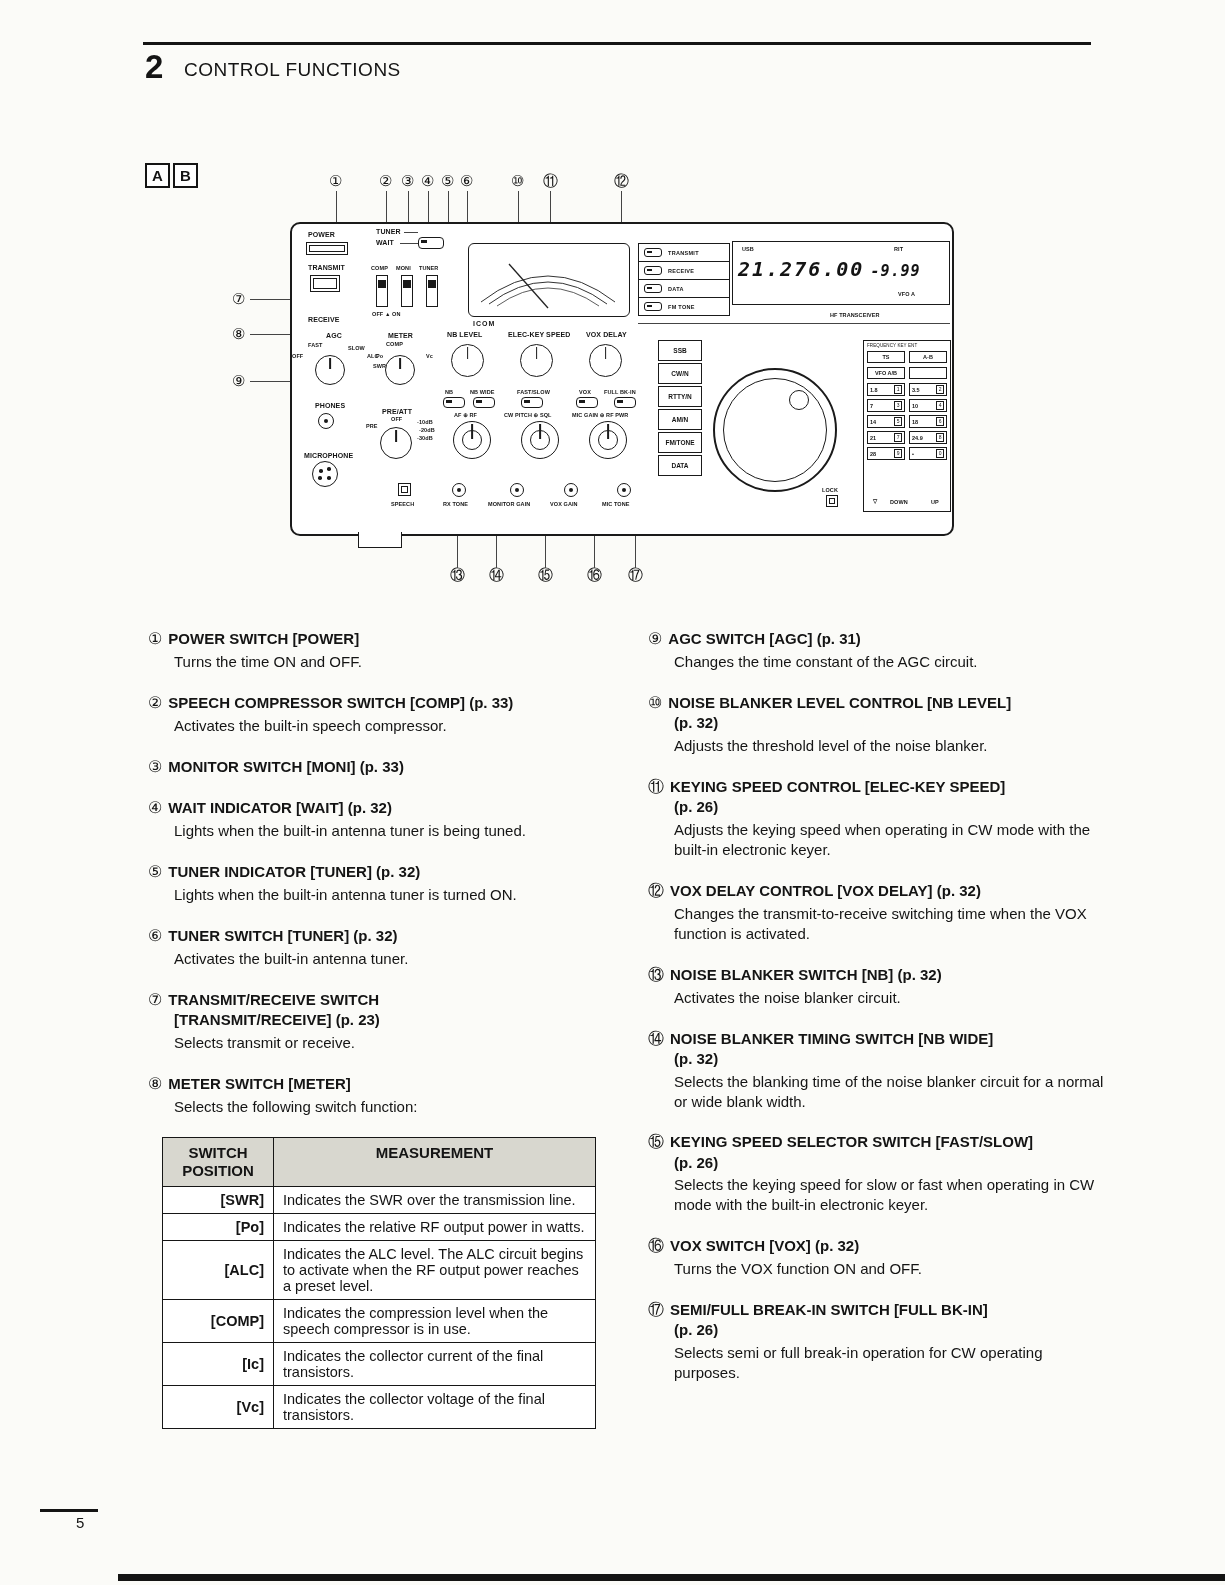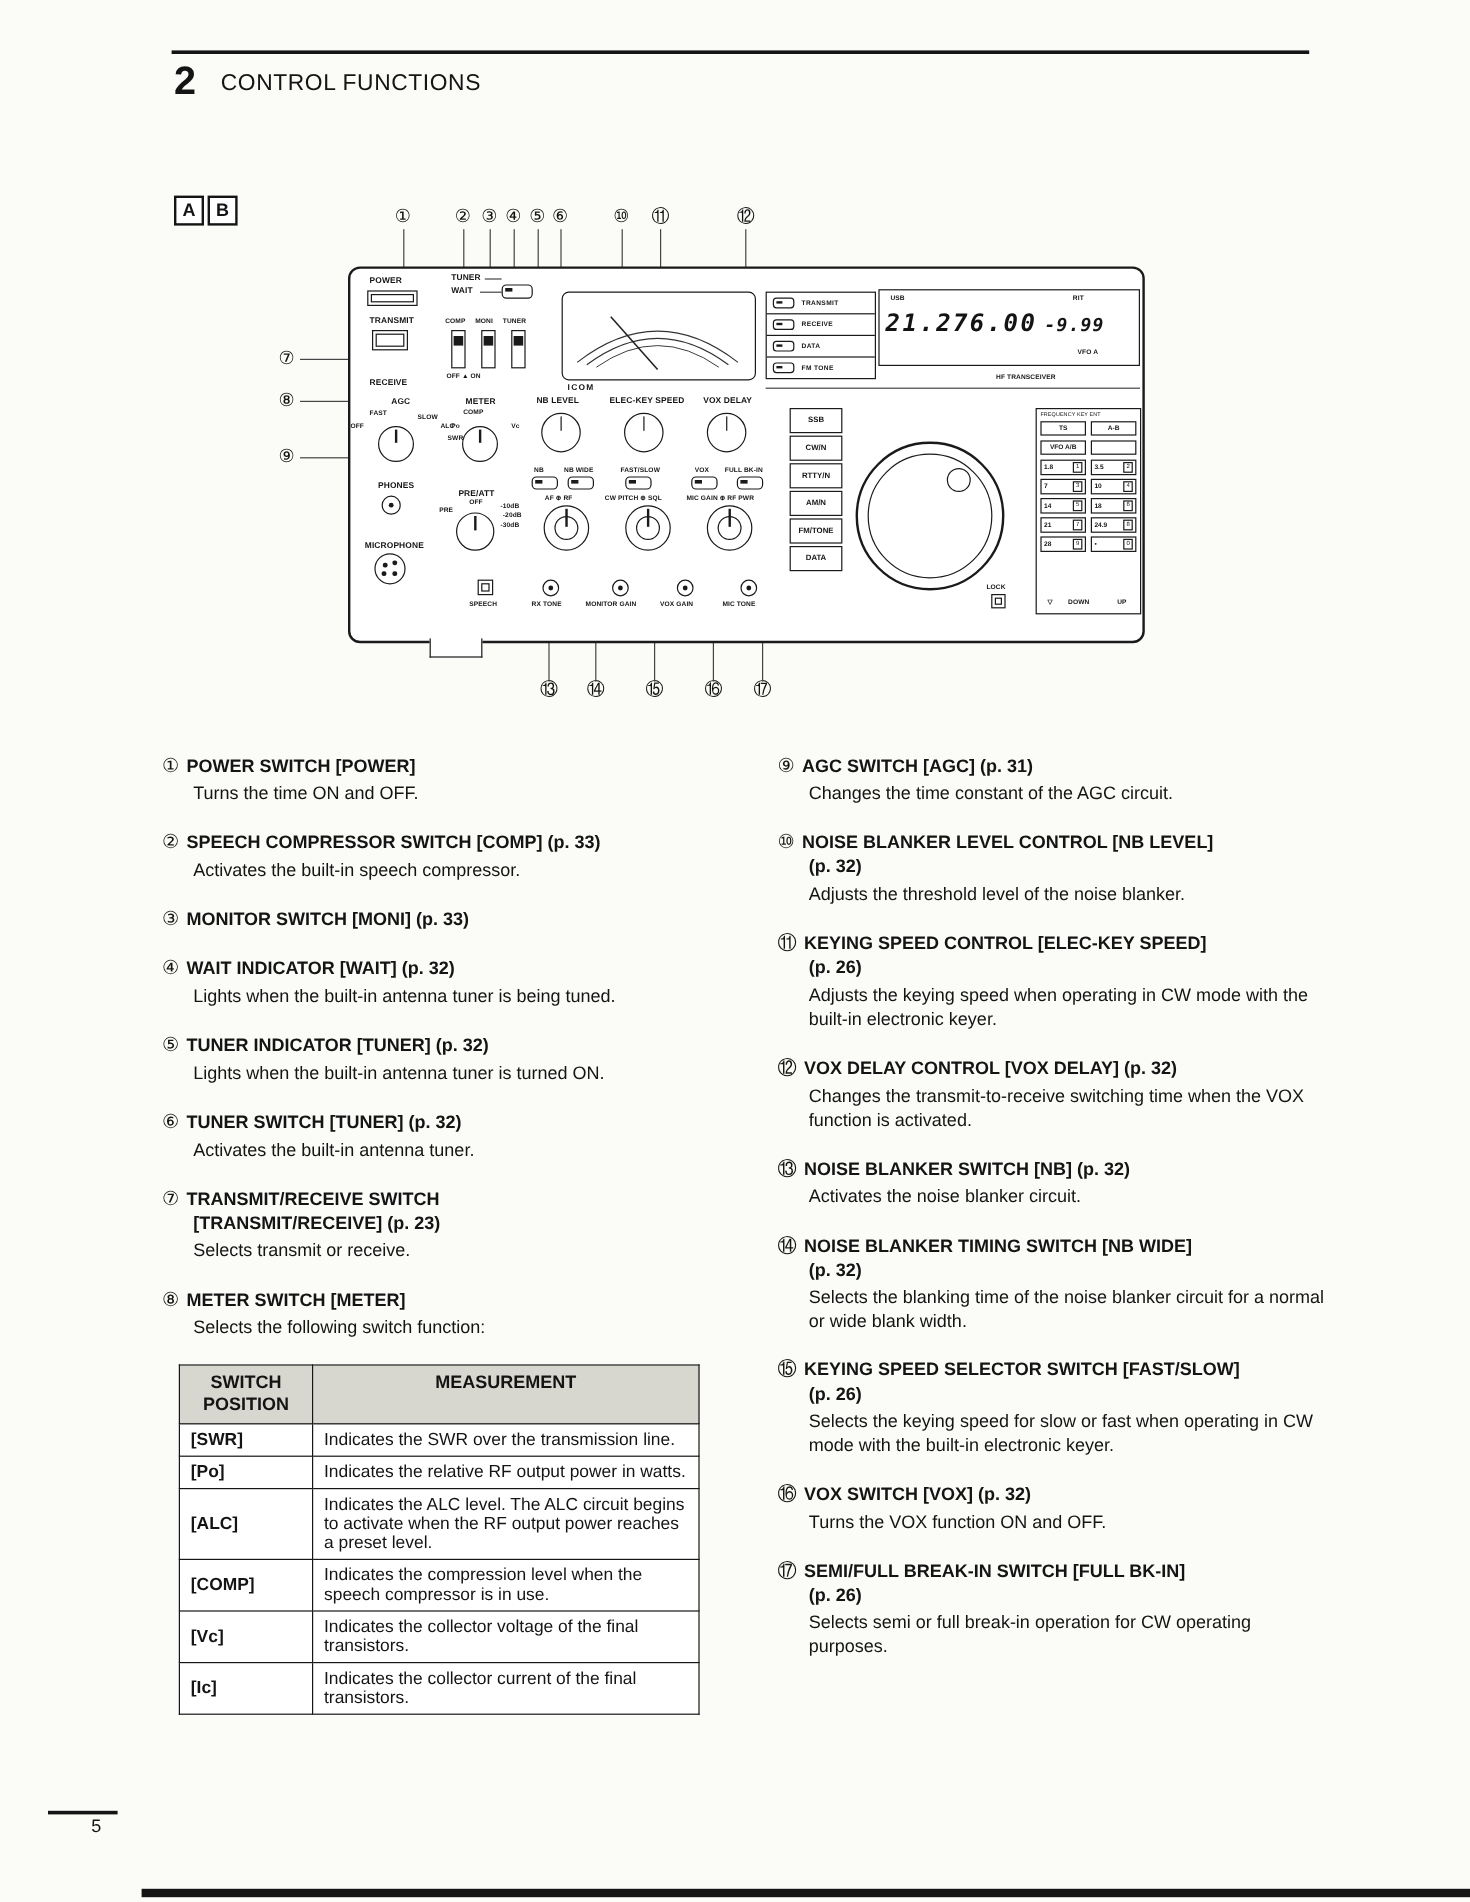--- a/index.html
+++ b/index.html
@@ -66,21 +66,21 @@
   .col{position:absolute;}
   .item{margin-bottom:20px;}
   .item-title{font-weight:bold;font-size:15px;line-height:1.32;white-space:pre-line;
               padding-left:26px;text-indent:-26px;}
   .item-num{font-size:16px;margin-right:6px;font-weight:normal;}
   .item-body{font-size:15px;line-height:1.33;padding-left:26px;margin-top:3px;}
   
   #meter-table{border-collapse:collapse;width:434px;margin:12px 0 0 14px;background:#fff;}
   #meter-table th,#meter-table td{border:1.7px solid #161616;font-size:14.5px;padding:5px 9px;vertical-align:top;text-align:left;}
   #meter-table th{background:#d8d7cf;text-align:center;font-size:15px;padding:6px 4px;line-height:1.2;}
-  #meter-table td.cell-pos{width:92px;text-align:left;font-weight:bold;vertical-align:middle;}
+  #meter-table td.cell-pos{width:92px;text-align:right;font-weight:bold;vertical-align:middle;}
   
   .page-num-rule{position:absolute;left:40px;top:1509px;width:58px;height:3px;background:#141414;}
   .page-num{position:absolute;left:76px;top:1514px;font-size:15px;}
   .bottom-bar{position:absolute;left:118px;top:1574px;width:1107px;height:7px;background:#141414;}
 </style>
 </head>
 <body>
 
 <div class="top-rule"></div>
 <div class="sec-num">2</div>
@@ -349,21 +349,21 @@
       <div class="key">
         <span class="key-band">•</span>
         <span class="key-digit">0</span>
       </div>
     </div>
   <span class="lbl s5" style="left:643px;top:333px;">▽</span>
   <span class="lbl s5" style="left:660px;top:334px;">DOWN</span>
   <span class="lbl s5" style="left:701px;top:334px;">UP</span>
 </div>
 
-<div class="col" style="left:135px;top:628px;width:462px;">
+<div class="col" style="left:148px;top:628px;width:462px;">
   <div id="items-left-list">
       <div class="item">
         <div class="item-title"><span class="item-num">①</span><span class="item-title-text">POWER SWITCH [POWER]</span></div>
         <div class="item-body">Turns the time ON and OFF.</div>
       </div>
       <div class="item">
         <div class="item-title"><span class="item-num">②</span><span class="item-title-text">SPEECH COMPRESSOR SWITCH [COMP] (p. 33)</span></div>
         <div class="item-body">Activates the built-in speech compressor.</div>
       </div>
       <div class="item">
@@ -409,26 +409,26 @@
         </tr>
         <tr>
           <td class="cell-pos">[ALC]</td>
           <td class="cell-desc">Indicates the ALC level.  The ALC circuit begins to activate when the RF output power reaches a preset level.</td>
         </tr>
         <tr>
           <td class="cell-pos">[COMP]</td>
           <td class="cell-desc">Indicates the compression level when the speech compressor is in use.</td>
         </tr>
         <tr>
+          <td class="cell-pos">[Ic]</td>
+          <td class="cell-desc">Indicates the collector current of the final transistors.</td>
+        </tr>
+        <tr>
           <td class="cell-pos">[Vc]</td>
           <td class="cell-desc">Indicates the collector voltage of the final transistors.</td>
-        </tr>
-        <tr>
-          <td class="cell-pos">[Ic]</td>
-          <td class="cell-desc">Indicates the collector current of the final transistors.</td>
         </tr>
       </tbody>
   </table>
 </div>
 
 <div class="col" style="left:648px;top:628px;width:458px;">
   <div id="items-right-list">
       <div class="item">
         <div class="item-title"><span class="item-num">⑨</span><span class="item-title-text">AGC SWITCH [AGC] (p. 31)</span></div>
         <div class="item-body">Changes the time constant of the AGC circuit.</div>

